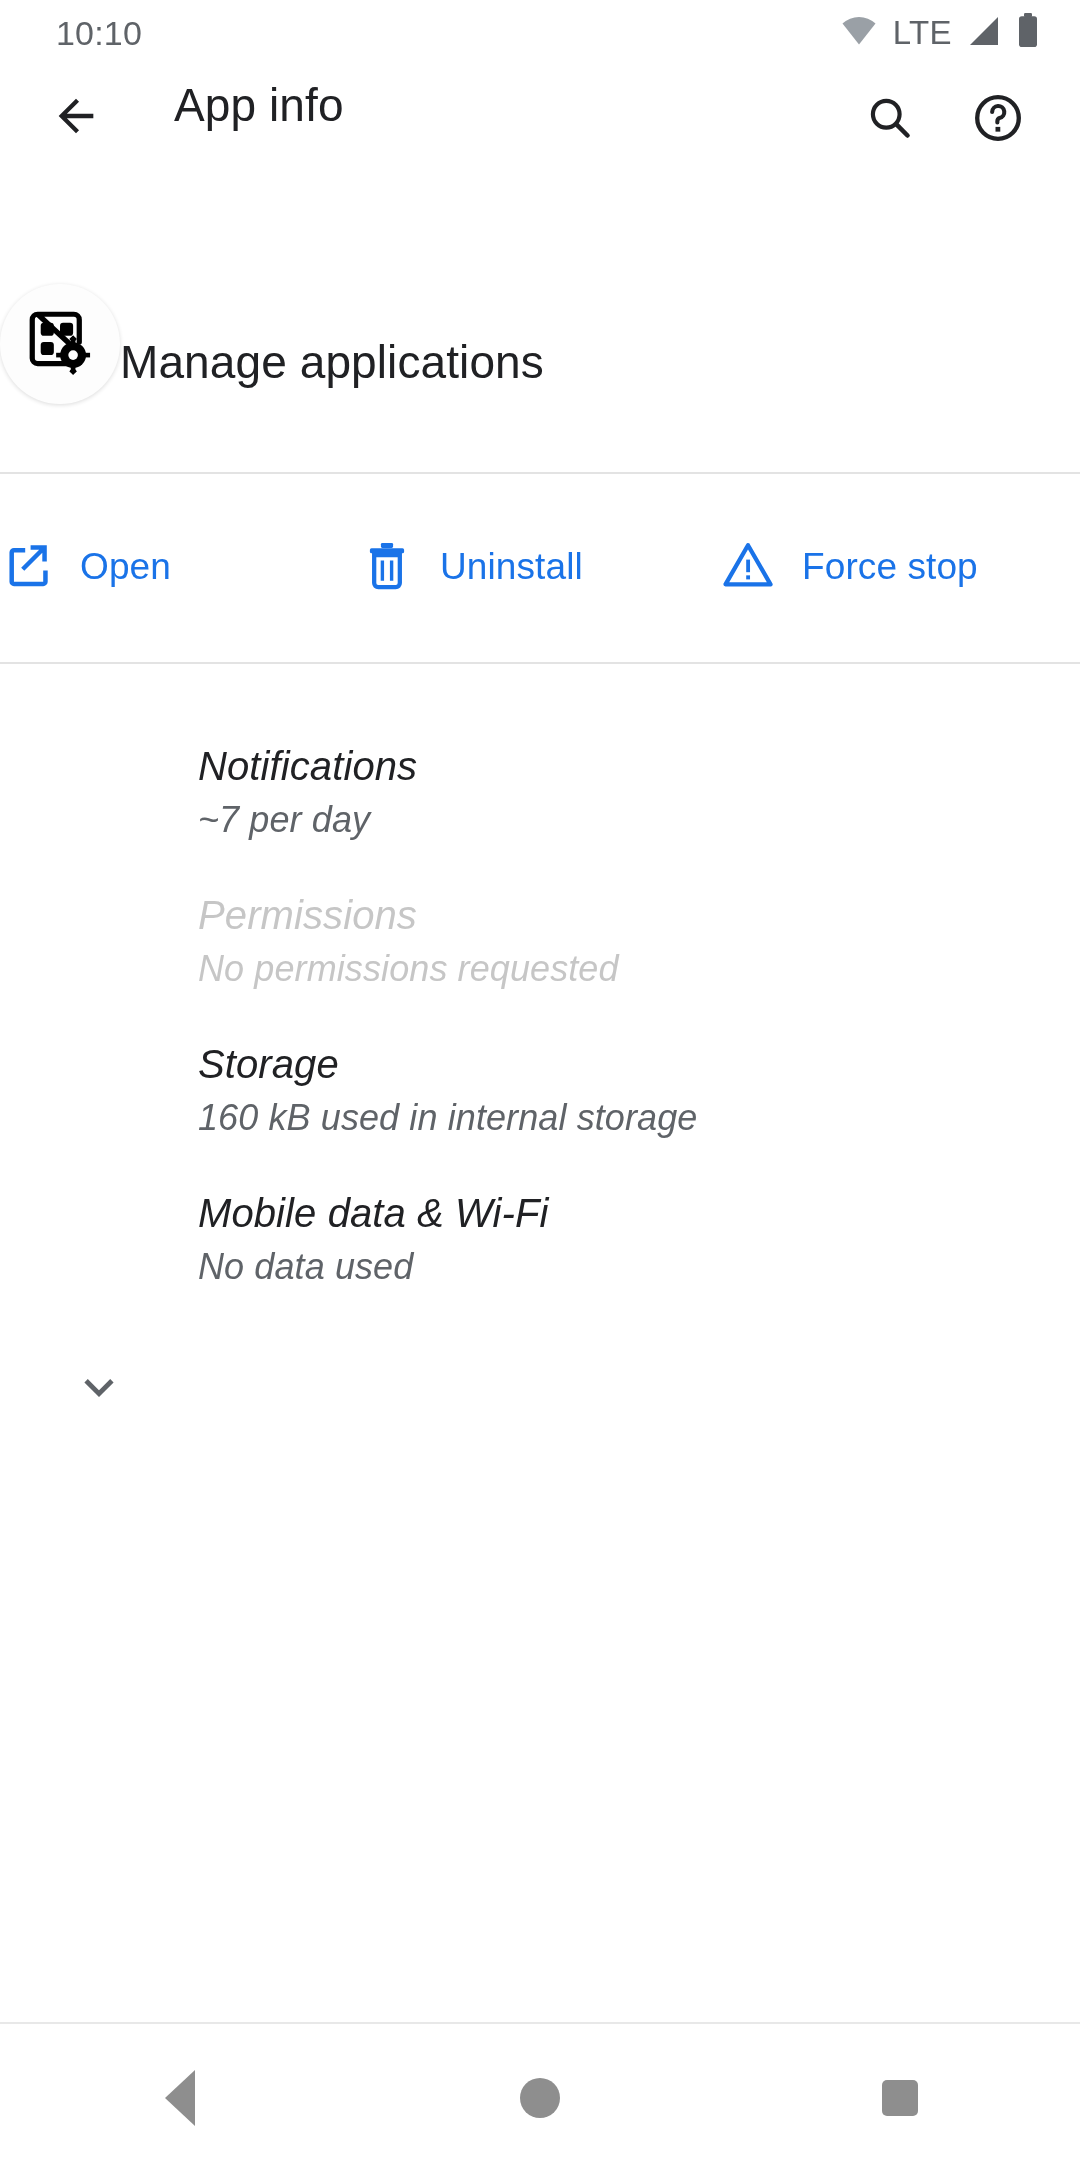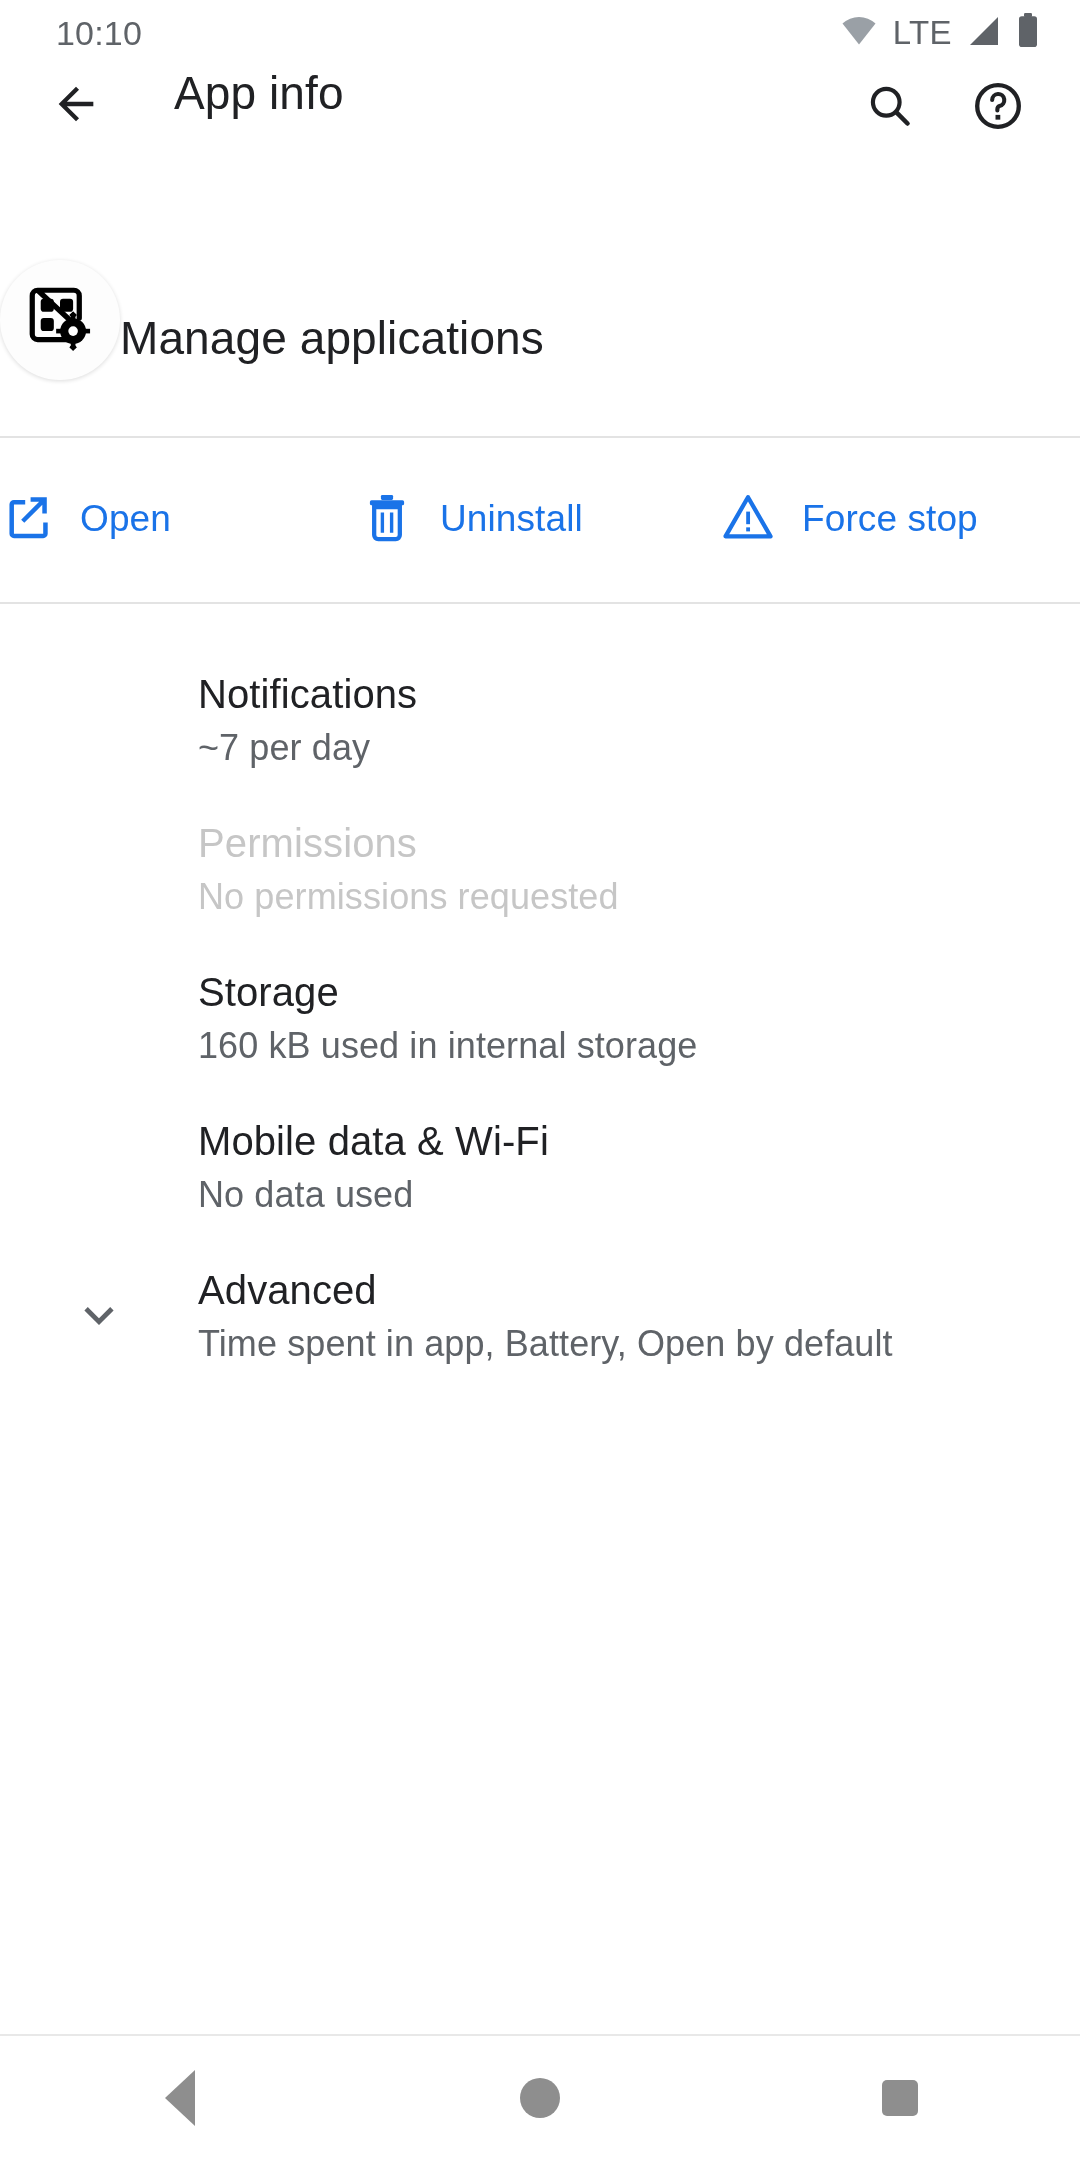--- a/index.html
+++ b/index.html
@@ -12,20 +12,21 @@
     overflow: hidden;
   }
 
   .screen {
     position: relative;
     width: 1080px;
     height: 2160px;
     background: #ffffff;
     display: flex;
     flex-direction: column;
+    gap: 12px;
   }
 
   
   .status-bar {
     height: 66px;
     flex: 0 0 66px;
     display: flex;
     align-items: center;
     justify-content: space-between;
     padding: 0 40px 0 56px;
@@ -123,20 +124,21 @@
   }
   .action-label {
     font-size: 37px;
     color: #1a73e8;
     letter-spacing: 0.1px;
   }
 
   
   .settings-list {
     padding-top: 40px;
+    font-style: italic;
   }
   .list-item {
     display: flex;
     align-items: flex-start;
     padding: 24px 56px 24px 0;
     min-height: 134px;
   }
   .list-chevron-slot {
     width: 198px;
     flex: 0 0 198px;
@@ -367,24 +369,20 @@
     </div>
 
     <div class="list-item">
       <div class="list-chevron-slot">
         <span>
           <svg width="48" height="48" viewBox="0 0 24 24">
             <path d="M6.4 9.2 L12 14.8 L17.6 9.2" fill="none" stroke="#5f6368" stroke-width="2.4" stroke-linecap="square"></path>
           </svg>
         </span>
       </div>
-      <div class="list-text">
-        <div class="list-title">Advanced</div>
-        <div class="list-sub">Time spent in app, Battery, Open by default</div>
-      </div>
     </div>
 
   </div>
 
   <div class="spacer"></div>
 
   <div class="nav-divider"></div>
   <div class="nav-bar">
     <div class="nav-btn">
       <span class="nav-back-tri"></span>

